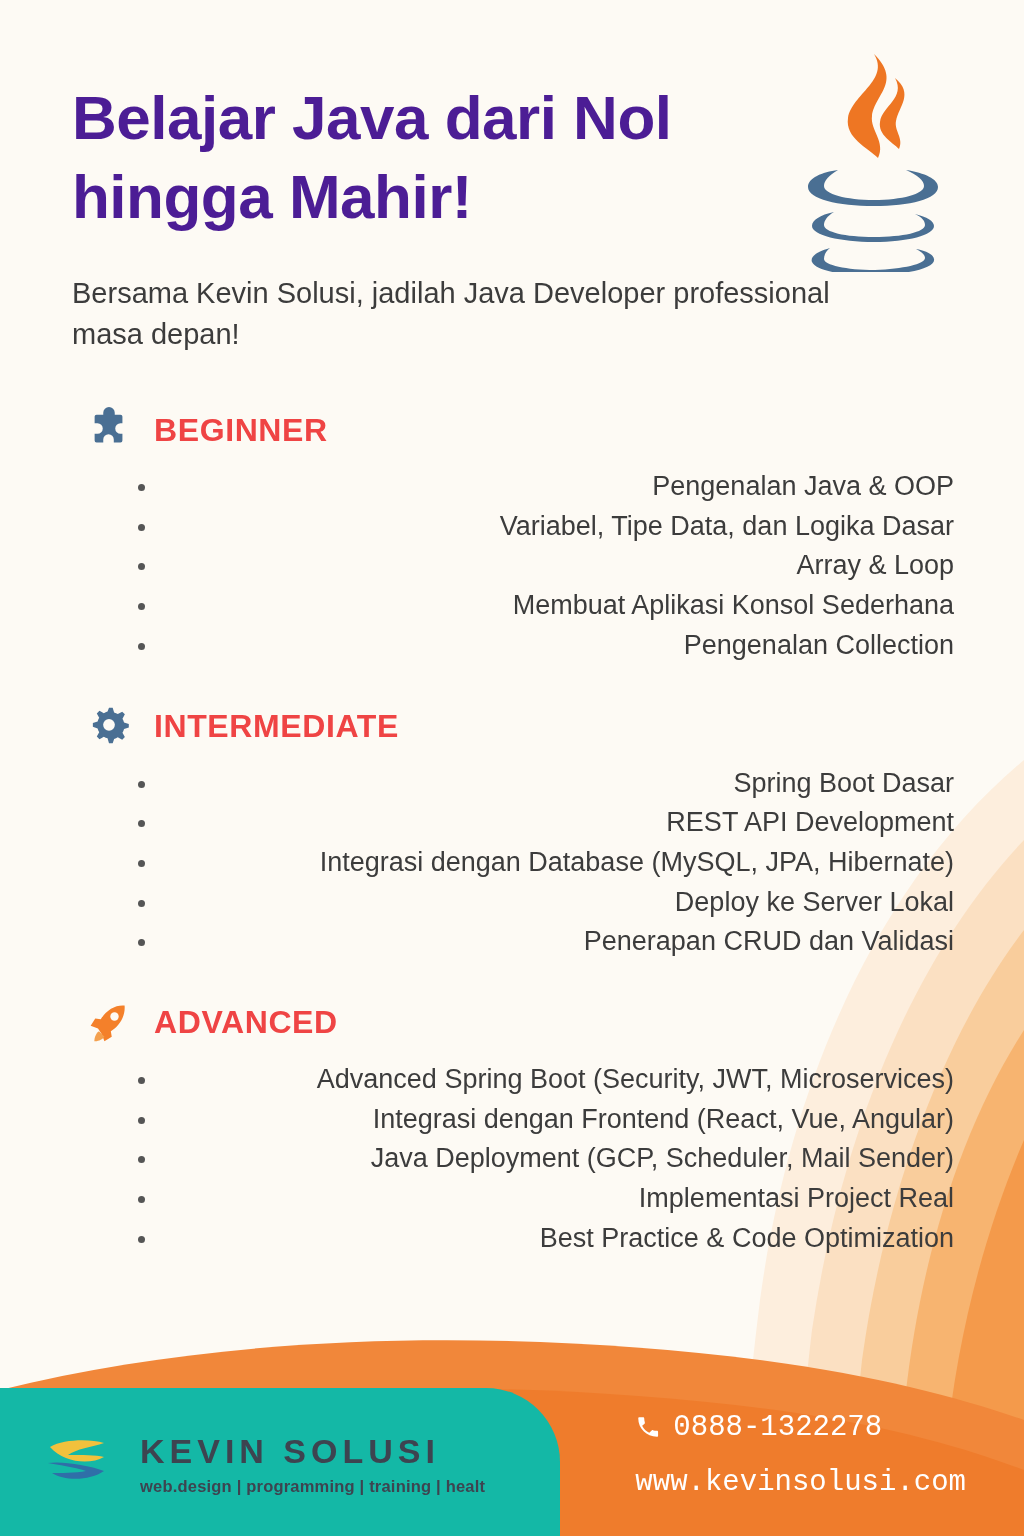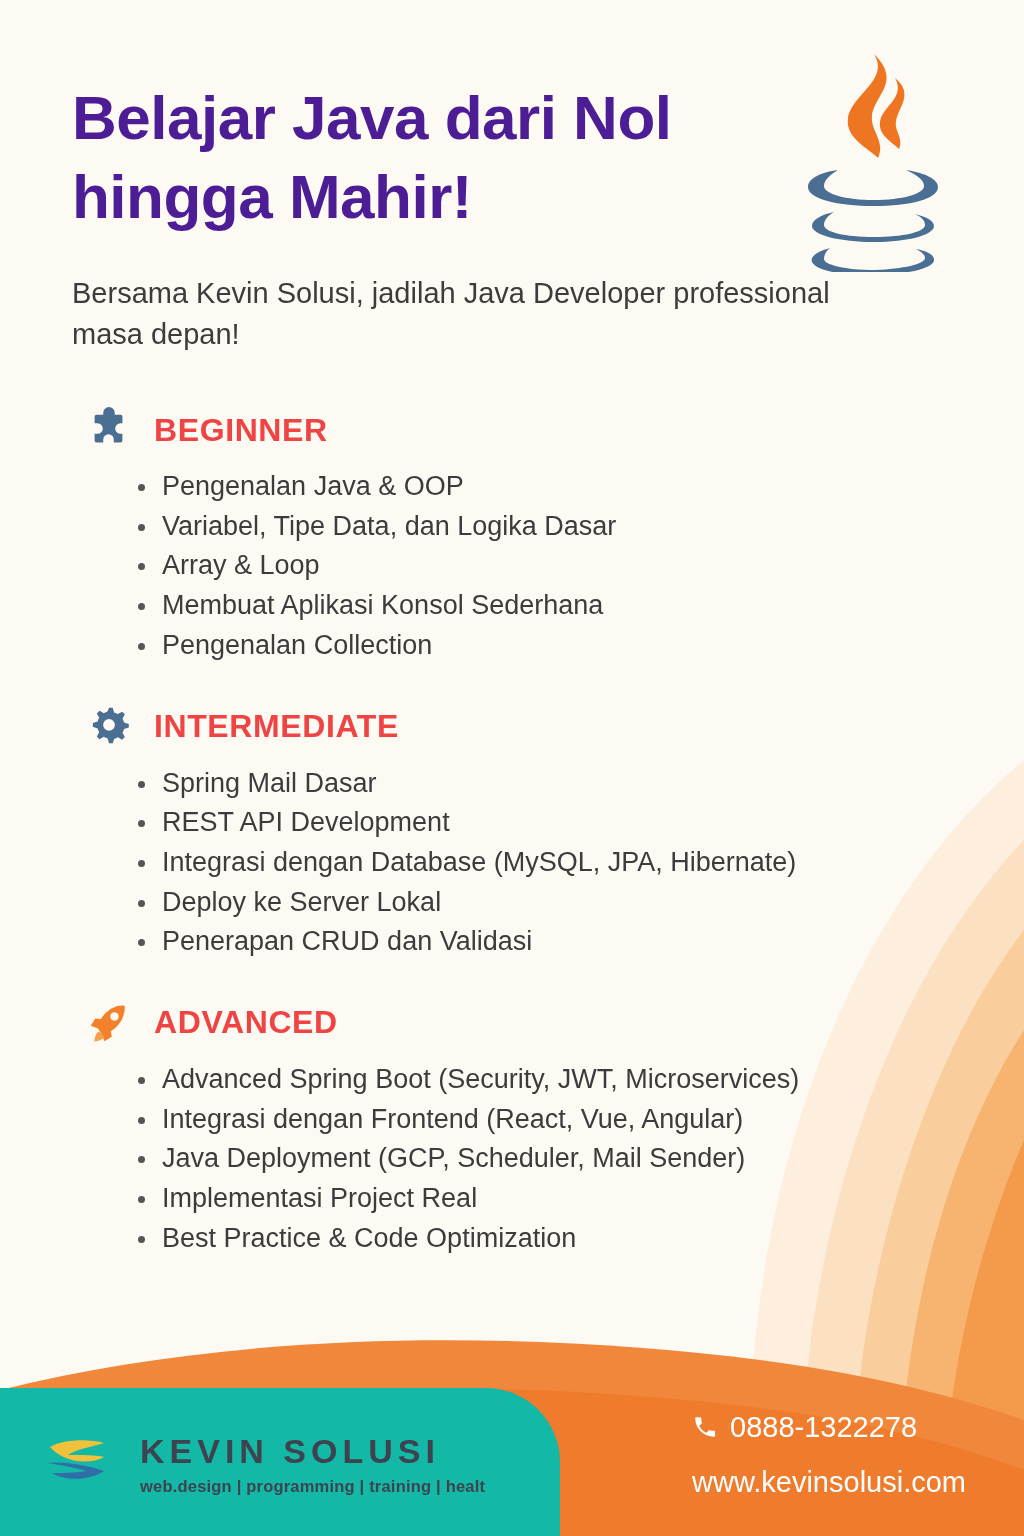--- a/index.html
+++ b/index.html
@@ -87,20 +87,21 @@
   ul.items {
     list-style: none;
     margin-left: 62px;
   }
   ul.items li {
     position: relative;
     font-size: 27px;
     line-height: 1.47;
     color: #3c3c3c;
     padding-left: 28px;
+    text-align: right;
   }
   ul.items li::before {
     content: "";
     position: absolute;
     left: 4px;
     top: 17px;
     width: 7px;
     height: 7px;
     border-radius: 50%;
     background: #555;
@@ -146,20 +147,21 @@
     font-weight: bold;
     color: #3d4450;
     letter-spacing: 0.2px;
   }
   .contact {
     position: absolute;
     right: 58px;
     bottom: 34px;
     text-align: left;
     color: #ffffff;
+    font-family: Liberation Mono, monospace;
   }
   .contact-row {
     display: flex;
     align-items: center;
     gap: 12px;
     font-size: 29px;
     line-height: 1.35;
   }
   .contact-web { font-size: 29px; line-height: 1.35; margin-top: 16px; }
   .phone-icon { display: inline-flex; }
@@ -213,21 +215,21 @@
     <div class="section-head">
       <span class="section-icon">
         <svg viewBox="0 0 48 48" width="44" height="44">
           <path d="M24 3 l4 0 1.6 5.2 a16 16 0 0 1 4 1.7 l4.8-2.6 2.9 2.9 -2.6 4.8 a16 16 0 0 1 1.7 4 l5.2 1.6 0 4 -5.2 1.6 a16 16 0 0 1 -1.7 4 l2.6 4.8 -2.9 2.9 -4.8-2.6 a16 16 0 0 1 -4 1.7 L28 41.6 l-4 0 -1.6-5.2 a16 16 0 0 1 -4-1.7 l-4.8 2.6 -2.9-2.9 2.6-4.8 a16 16 0 0 1 -1.7-4 L6.4 23.6 l0-4 5.2-1.6 a16 16 0 0 1 1.7-4 L10.7 9.2 l2.9-2.9 4.8 2.6 a16 16 0 0 1 4-1.7 z" fill="#4a6f93"></path>
           <circle cx="24" cy="21.6" r="6.4" fill="#fdfaf4"></circle>
         </svg>
       </span>
       <span class="section-title">INTERMEDIATE</span>
     </div>
     <ul class="items">
-      <li>Spring Mail Dasar</li>
+      <li>Spring Boot Dasar</li>
       <li>REST API Development</li>
       <li>Integrasi dengan Database (MySQL, JPA, Hibernate)</li>
       <li>Deploy ke Server Lokal</li>
       <li>Penerapan CRUD dan Validasi</li>
     </ul>
   </div>
 
   <div class="section">
     <div class="section-head">
       <span class="section-icon">

